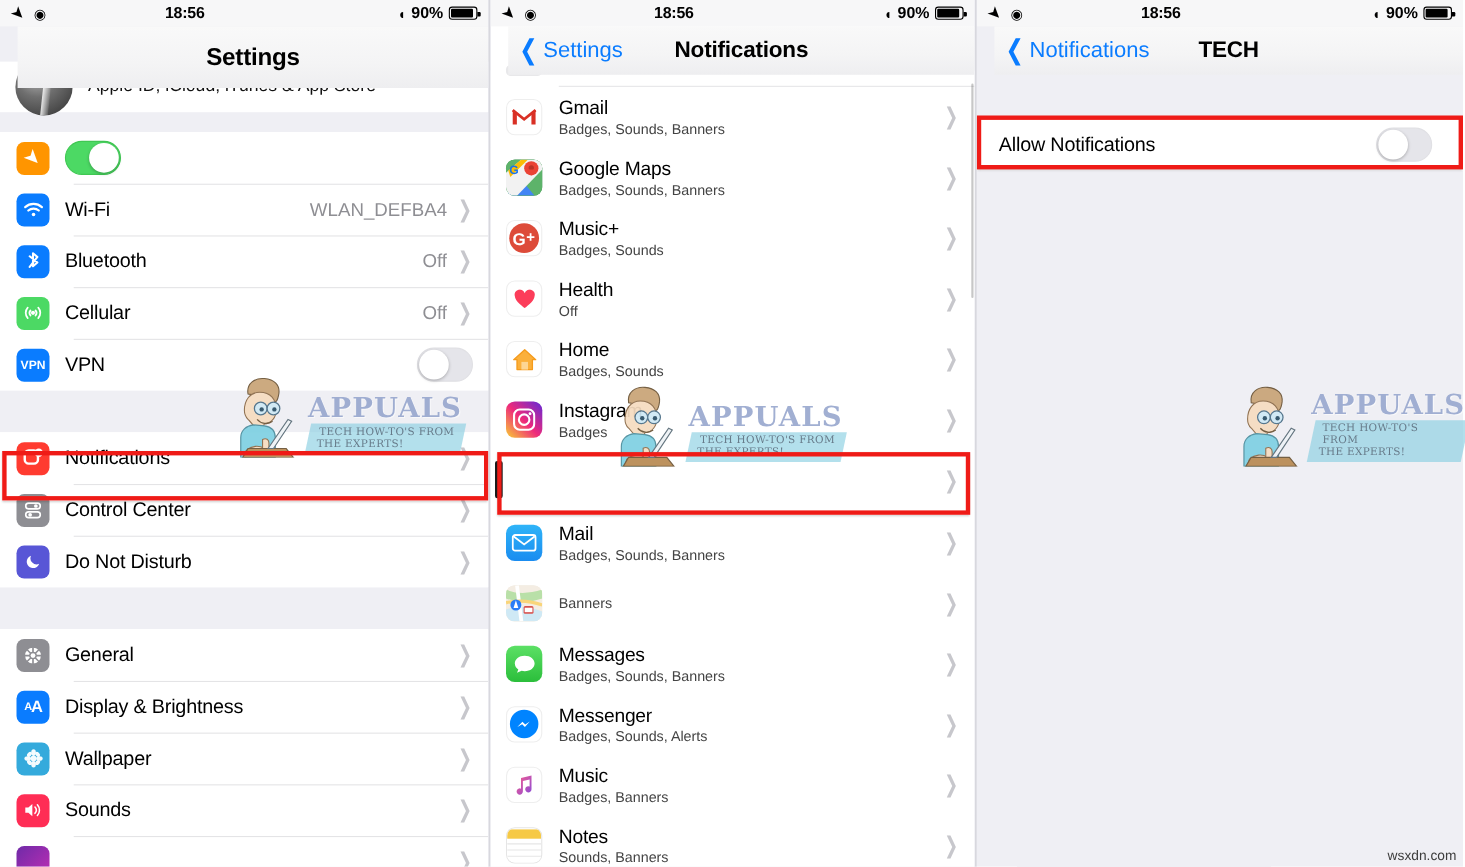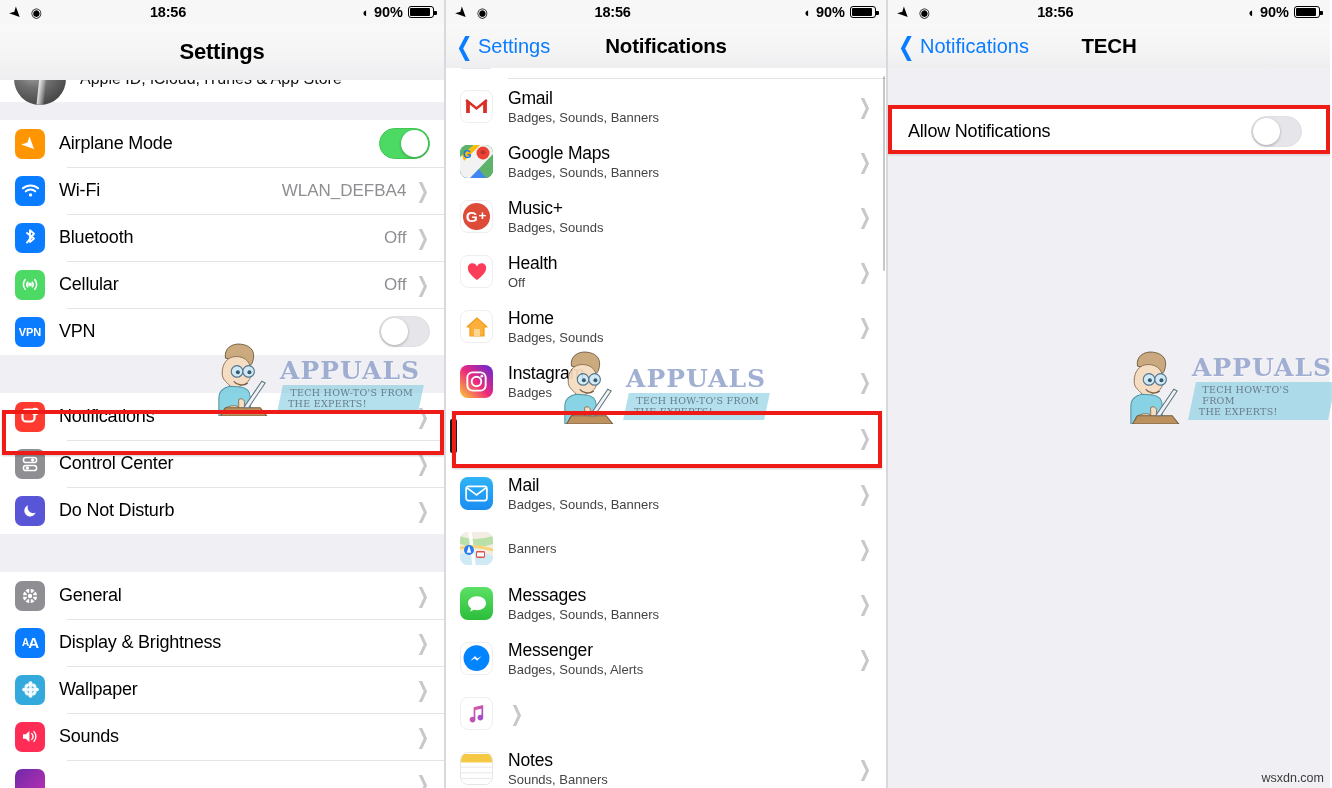--- a/index.html
+++ b/index.html
@@ -41,21 +41,21 @@
     position: relative; padding: 1px;
   }
   .batt::after {
     content:""; position:absolute; right:-4px; top:3.5px;
     width:2.5px; height:4px; background:#000; border-radius:0 1px 1px 0;
   }
   .batt > i { display:block; height:100%; background:#000; border-radius:1px; }
 
   
   .navbar {
-    position: absolute; top: 24px; left: 0; right: 0; height: 44px;
+    position: absolute; top: 24px; left: 16px; right: 0; height: 44px;
     background: linear-gradient(to bottom, #f9f9f9 0%, #f4f4f5 60%, #eeeef0 100%);
     z-index: 35;
     display: flex; align-items: center;
   }
   .nav-back {
     position: absolute; left: 8px; display: flex; align-items: center;
     color: #0a7cff; font-size: 20px; gap: 2px; cursor: pointer;
   }
   .nav-chev {
     font-size: 25px; line-height: 1; font-weight: 300; margin-right: 1px;
@@ -223,21 +223,20 @@
         <div class="appleid-sub">Apple ID, iCloud, iTunes &amp; App Store</div>
       </div>
       <div class="gap-sm"></div>
 
       <div class="group">
 
         <div class="row">
           <div class="row-icon" style="background:#ff9500;">
             <span style="transform:rotate(45deg);display:inline-block;font-size:18px;">➤</span>
           </div>
-          <div class="row-label">Airplane Mode</div>
           <div class="toggle on">
               <span></span>
             </div>
         </div>
 
         <div class="row">
           <div class="row-icon" style="background:#0a7cff;">
             <svg width="19" height="15" viewBox="0 0 20 15">
                 <g fill="none" stroke="#fff" stroke-width="2.1" stroke-linecap="round">
               <path d="M2 5.2a12 12 0 0 1 16 0"></path>
@@ -630,20 +629,24 @@
           <svg width="21" height="21" viewBox="0 0 22 22">
               <defs>
                 <linearGradient id="mg" x1="0" y1="0" x2="1" y2="1">
             <stop offset="0" stop-color="#fa5d8c"></stop>
                   <stop offset="1" stop-color="#8b4bd8"></stop>
                 </linearGradient>
               </defs>
             <path d="M18 2 8 4.4v10.2a3 3 0 1 0 1.8 2.6V7.4l6.4-1.5v6.6a3 3 0 1 0 1.8 2.6z" fill="url(#mg)"></path>
             </svg>
         </div>
+        <div class="app-text">
+          <div class="app-name">Music</div>
+          <div class="app-sub">Badges, Banners</div>
+        </div>
         <span class="chev">❯</span>
       </div>
 
       <div class="approw approw-sep">
         <div class="app-icon" style="background:#fff;border:1px solid #e5e5e5;align-items:flex-start;">
           <svg width="33" height="33" viewBox="0 0 33 33">
               <rect width="33" height="33" fill="#fff"></rect>
             <rect width="33" height="9" fill="#f6c945"></rect>
             <g stroke="#e6e6e6" stroke-width="1">
                 <line x1="0" y1="14" x2="33" y2="14"></line>

